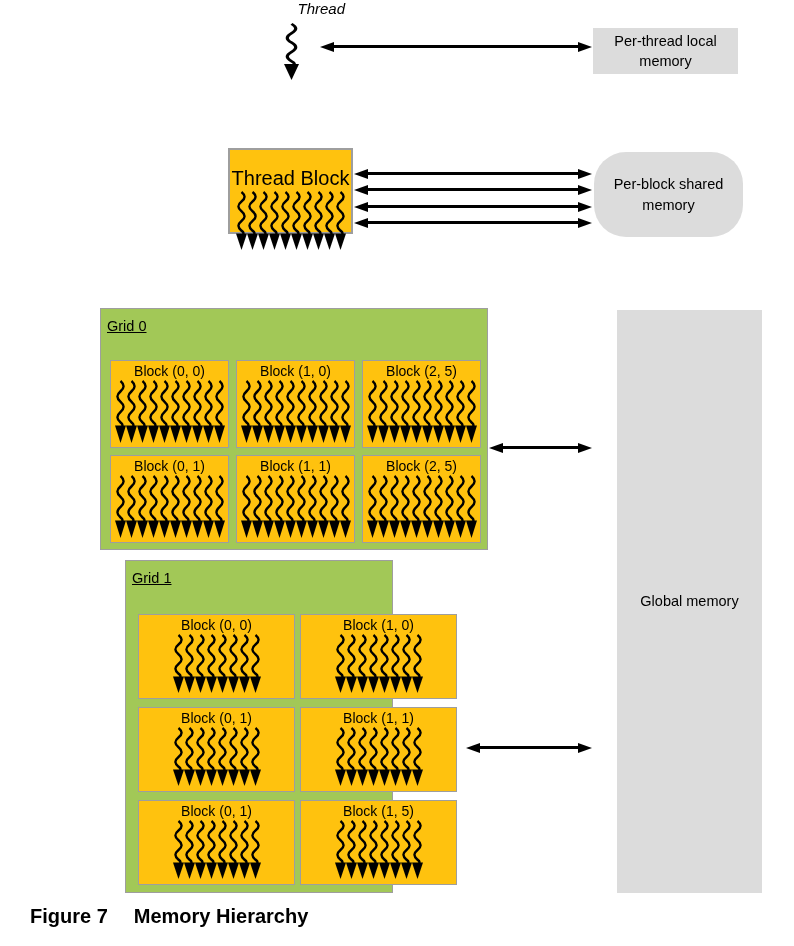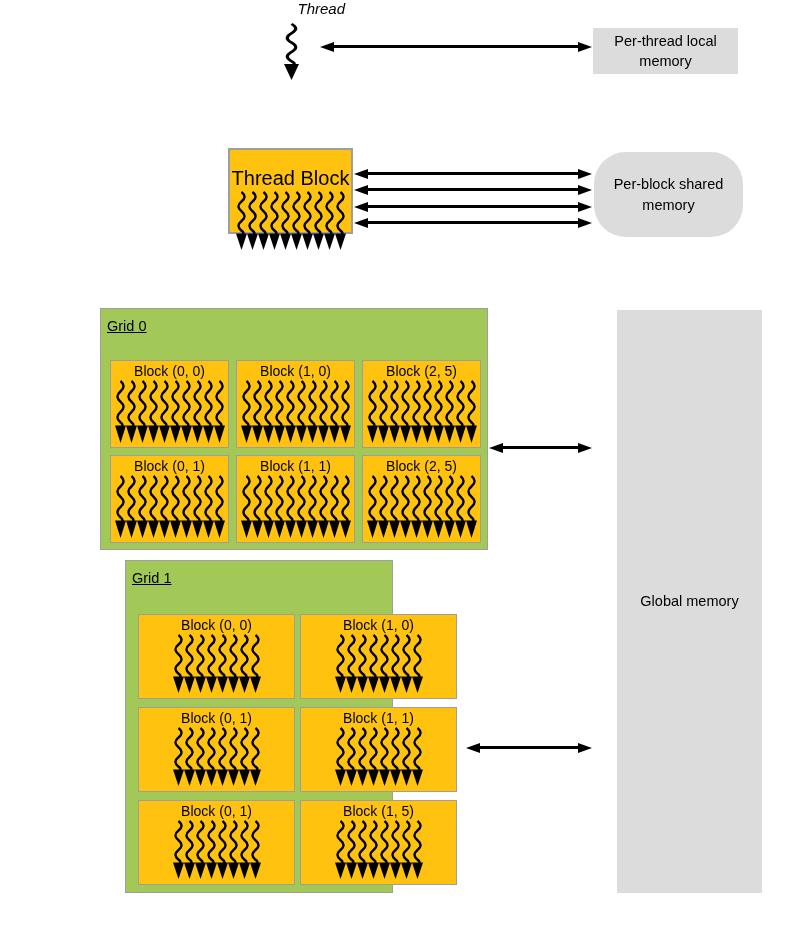--- a/index.html
+++ b/index.html
@@ -647,14 +647,17 @@
         </div>
       </div>
   </div>
 
   <div id="arrow-grid1" class="harrow"></div>
 
   <div id="global-box" class="membox">
     <span>Global memory</span>
   </div>
 
+  <div id="caption">
+    <span class="cap-fig">Figure 7</span><span class="cap-title">Memory Hierarchy</span>
+  </div>
 
 </div>
 
 </body></html>

